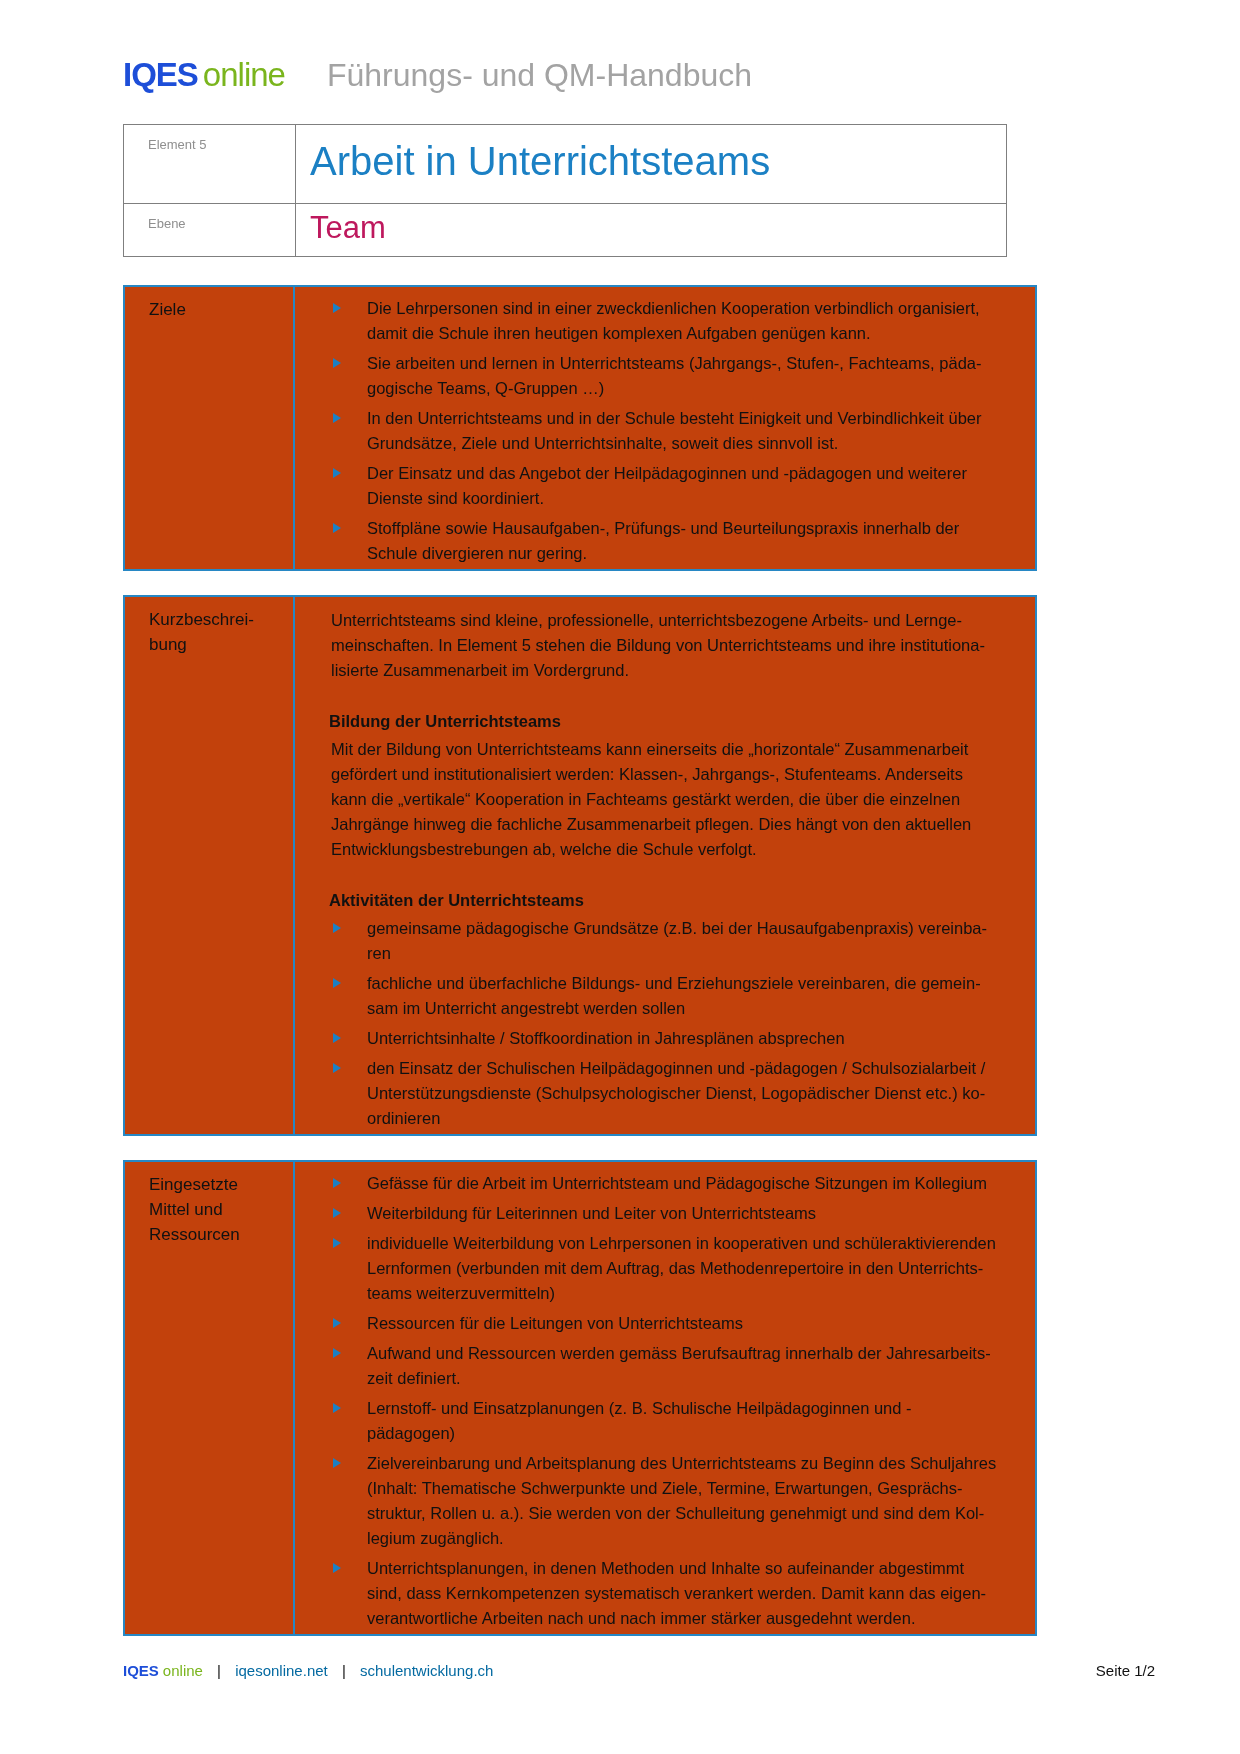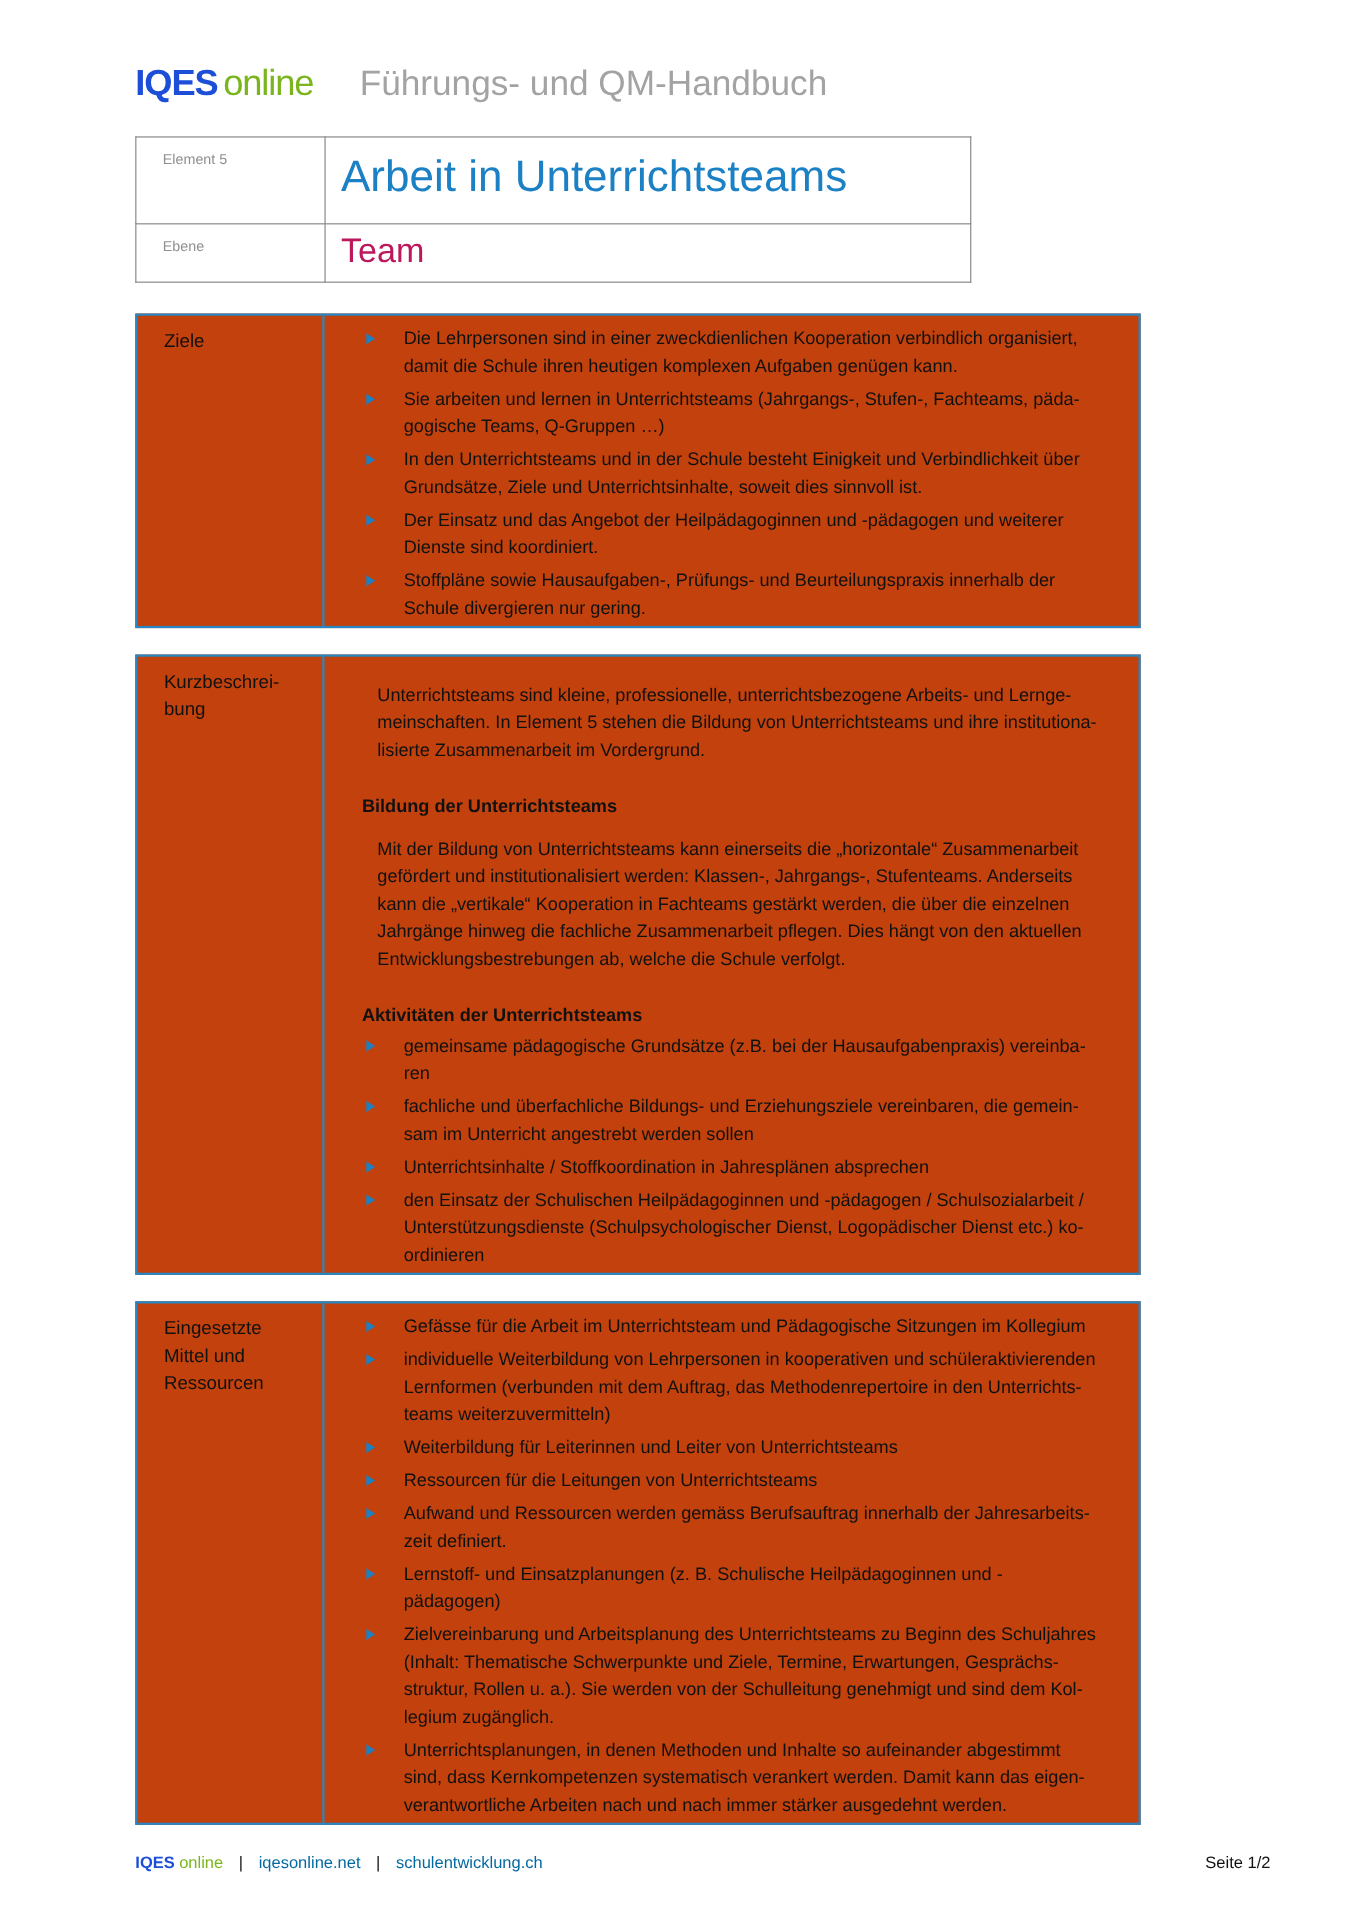--- a/index.html
+++ b/index.html
@@ -19,34 +19,34 @@
   .content{width:914px;}
 
   
   .doc-header{display:flex;align-items:baseline;height:40px;}
   .logo{font-size:33px;letter-spacing:-1px;white-space:nowrap;}
   .logo-iqes{color:#1d4ed8;font-weight:700;}
   .logo-online{color:var(--brand-green);font-weight:400;margin-left:5px;}
   .doc-title{margin-left:42px;font-size:32px;color:var(--muted-gray);font-weight:400;white-space:nowrap;}
 
   
-  .title-table{border-collapse:collapse;width:760px;margin-top:28px;table-layout:fixed;}
+  .title-table{border-collapse:collapse;width:884px;margin-top:28px;table-layout:fixed;}
   .title-table td{border:1px solid #7f7f7f;vertical-align:top;}
   .t-label{width:172px;font-size:13px;color:#8f8f8f;padding:12px 8px 8px 24px;}
   .t-value{padding-left:14px;}
   .main-title{font-size:40px;line-height:48px;color:var(--accent-blue);padding:12px 10px 18px 14px;}
   .sub-title{font-size:31px;line-height:36px;color:#be185d;padding:6px 10px 10px 14px;}
 
   
   #sections{margin-top:28px;width:914px;}
   .info-table{display:flex;border:2px solid var(--table-border-blue);margin-bottom:24px;background:#c2410c;gap:22px;}
   .label-col{flex:0 0 170px;width:170px;border-right:2px solid var(--table-border-blue);
     padding:10px 8px 10px 24px;font-size:17px;line-height:25px;white-space:pre-line;color:#111;}
   .content-col{flex:1;padding:9px 14px 3px 12px;font-size:16.5px;line-height:25px;}
-  .blk-p{margin:14px;white-space:pre-line;}
+  .blk-p{margin:2px;white-space:pre-line;}
   .blk-h{margin:26px 0 3px 0;font-weight:700;white-space:pre-line;}
   .bullet-row{display:flex;align-items:flex-start;margin:0 0 5px 0;padding-left:4px;}
   .bullet-row:last-child{margin-bottom:0;}
   .arrow-icon{display:block;width:0;height:0;flex:0 0 auto;
     border-left:8px solid var(--accent-blue);
     border-top:5px solid transparent;border-bottom:5px solid transparent;
     margin:7px 26px 0 0;}
   .bullet-text{flex:1;white-space:pre-line;}
 
   
@@ -157,27 +157,27 @@
           <div class="label-col">Eingesetzte
 Mittel und
 Ressourcen</div>
           <div class="content-col">
             <div class="bullet-row">
               <span class="arrow-icon"></span>
               <div class="bullet-text">Gefässe für die Arbeit im Unterrichtsteam und Pädagogische Sitzungen im Kollegium</div>
             </div>
             <div class="bullet-row">
               <span class="arrow-icon"></span>
+              <div class="bullet-text">Weiterbildung für Leiterinnen und Leiter von Unterrichtsteams</div>
+            </div>
+            <div class="bullet-row">
+              <span class="arrow-icon"></span>
               <div class="bullet-text">individuelle Weiterbildung von Lehrpersonen in kooperativen und schüleraktivierenden
 Lernformen (verbunden mit dem Auftrag, das Methodenrepertoire in den Unterrichts-
 teams weiterzuvermitteln)</div>
-            </div>
-            <div class="bullet-row">
-              <span class="arrow-icon"></span>
-              <div class="bullet-text">Weiterbildung für Leiterinnen und Leiter von Unterrichtsteams</div>
             </div>
             <div class="bullet-row">
               <span class="arrow-icon"></span>
               <div class="bullet-text">Ressourcen für die Leitungen von Unterrichtsteams</div>
             </div>
             <div class="bullet-row">
               <span class="arrow-icon"></span>
               <div class="bullet-text">Aufwand und Ressourcen werden gemäss Berufsauftrag innerhalb der Jahresarbeits-
 zeit definiert.</div>
             </div>

